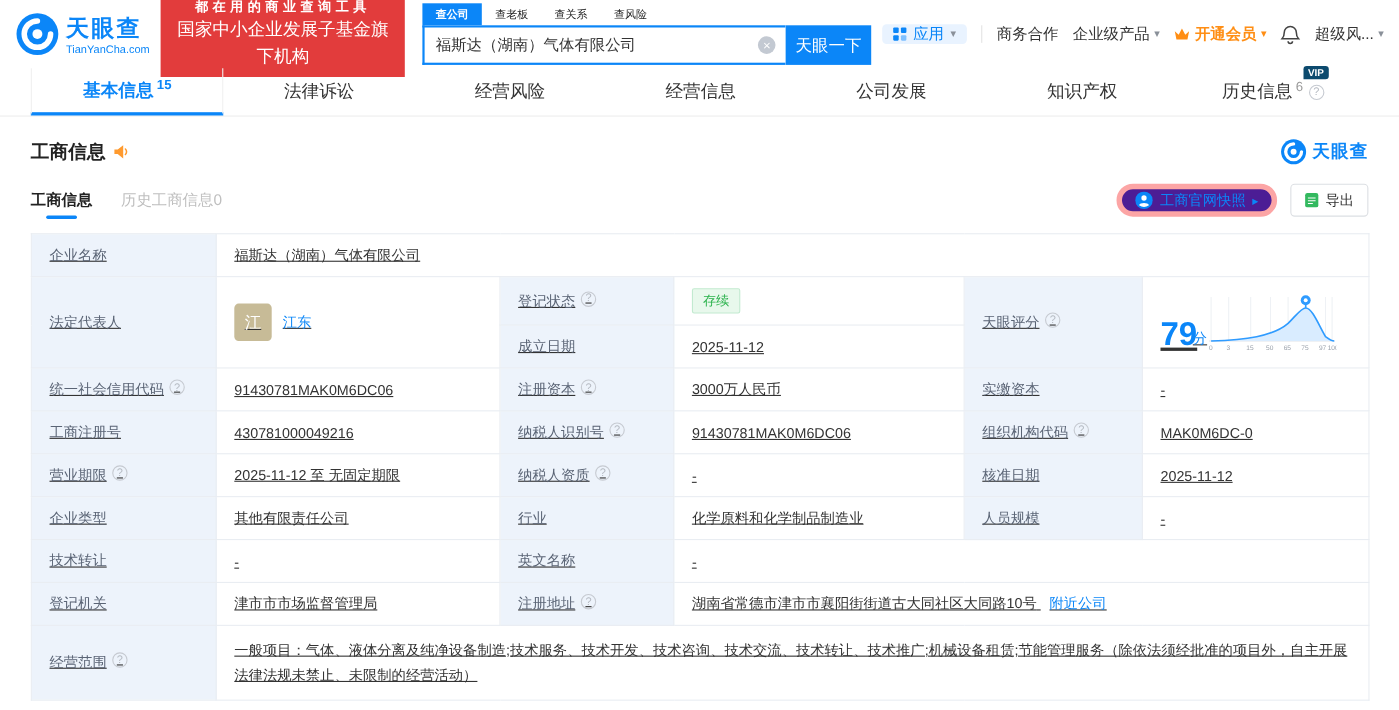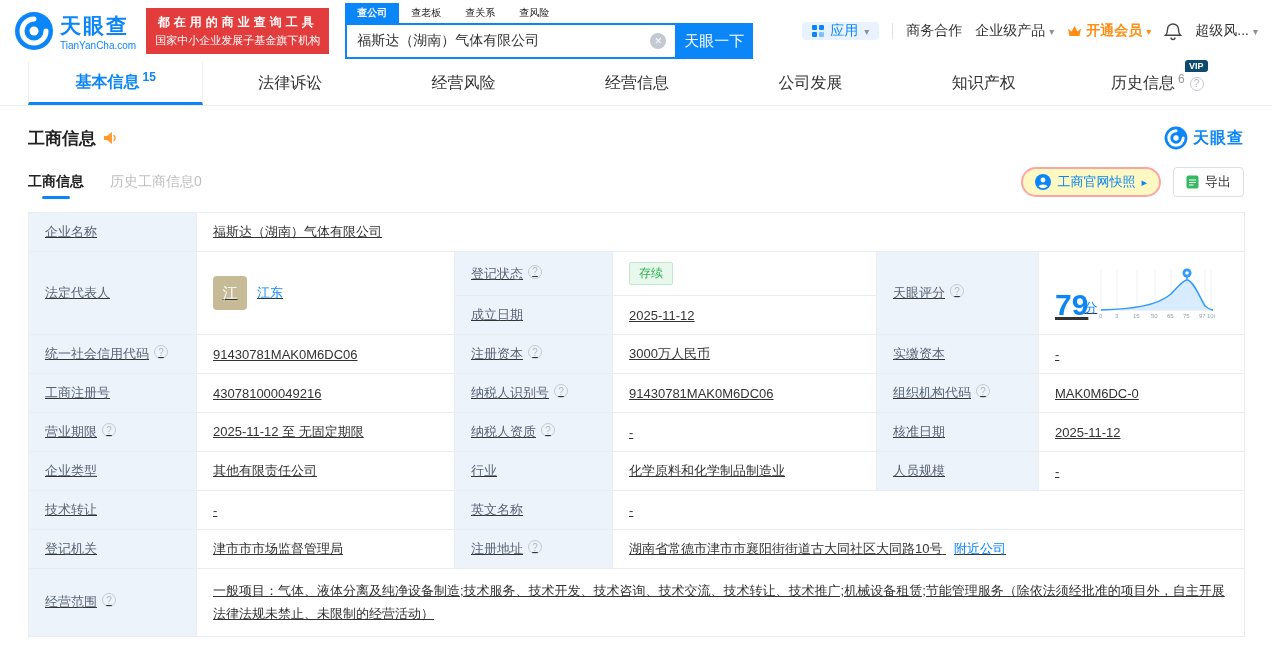--- a/index.html
+++ b/index.html
@@ -6,21 +6,21 @@
   html,body { width: 1272px; height: 645px; overflow: hidden; background: #fff;
     font-family: "Liberation Sans", "DejaVu Sans", sans-serif; color: #333; }
 
   
   .header { display: flex; align-items: center; height: 62px; padding: 0 14px; gap: 10px; }
   .logo { display: flex; align-items: center; gap: 6px; cursor: pointer; }
   .logo-cn { font-size: 21px; font-weight: bold; color: #0b86f8; letter-spacing: 2px; }
   .logo-en { font-size: 10px; color: #0b86f8; }
   .red-badge { background: #e23c3c; color: #fff; text-align: center; padding: 5px 9px; line-height: 1.55; }
   .badge-l1 { font-size: 12px; font-weight: bold; letter-spacing: 4px; }
-  .badge-l2 { font-size: 11px; }
+  .badge-l2 { font-size: 16px; }
   .search-area { margin-left: 6px; display: flex; flex-direction: column; }
   .search-tabs { display: flex; }
   .stab { font-size: 10px; padding: 3px 12px; color: #222; cursor: pointer; }
   .stab.active { background: #0b86f8; color: #fff; font-weight: bold; }
   .search-row { display: flex; }
   .search-box { position: relative; }
   .search-box input { width: 330px; height: 36px; border: 2px solid #0b86f8; border-right: none;
       padding: 0 30px 0 10px; font-size: 14px; color: #333; outline: none; }
   .clear-icon { position: absolute; right: 9px; top: 10px; width: 16px; height: 16px; border-radius: 50%;
       background: #c3c9d2; color: #fff; font-size: 12px; line-height: 16px; text-align: center; cursor: pointer; }
@@ -61,22 +61,22 @@
   .right-logo { margin-left: auto; display: flex; align-items: center; gap: 5px; }
   .right-logo span { font-size: 16px; font-weight: bold; color: #0b86f8; letter-spacing: 1px; }
 
   .subtab-row { display: flex; align-items: center; margin-top: 14px; height: 36px; }
   .subtab { font-size: 14px; cursor: pointer; }
   .subtab.active { color: #222; font-weight: bold; position: relative; }
   .subtab.active::after { content: ""; position: absolute; left: 50%; transform: translateX(-50%);
       bottom: -8px; width: 28px; height: 3px; background: #0b86f8; border-radius: 2px; }
   .subtab.muted { color: #bfbfbf; margin-left: 26px; }
   .subtab-actions { margin-left: auto; display: flex; gap: 12px; }
-  .snapshot-btn { display: flex; align-items: center; gap: 6px; border: 2px solid #fca5a5; color: #0b86f8;
-      background: #fef9c3; border-radius: 16px; height: 30px; padding: 0 12px; font-size: 13px; cursor: pointer; }
+  .snapshot-btn { display: flex; align-items: center; gap: 6px; border: 5px solid #fca5a5; color: #0b86f8;
+      background: #4c1d95; border-radius: 16px; height: 30px; padding: 0 12px; font-size: 13px; cursor: pointer; }
   .snapshot-btn .arrow { font-size: 11px; }
   .export-btn { display: flex; align-items: center; gap: 6px; border: 1px solid #dcdfe3; color: #333;
       background: #fff; border-radius: 4px; height: 30px; padding: 0 12px; font-size: 13px; cursor: pointer; }
 
   
   .info-table { margin-top: 12px; width: 1216px; border-collapse: collapse; table-layout: fixed; font-size: 13px; text-decoration: underline; }
   .info-table td { border: 1px solid #e9edf2; padding: 10px 16px; vertical-align: middle; }
   td.lbl { background: #edf3fb; color: #5a6475; }
   td.val { color: #333; }
   .lbl-wrap { display: flex; align-items: flex-start; }

